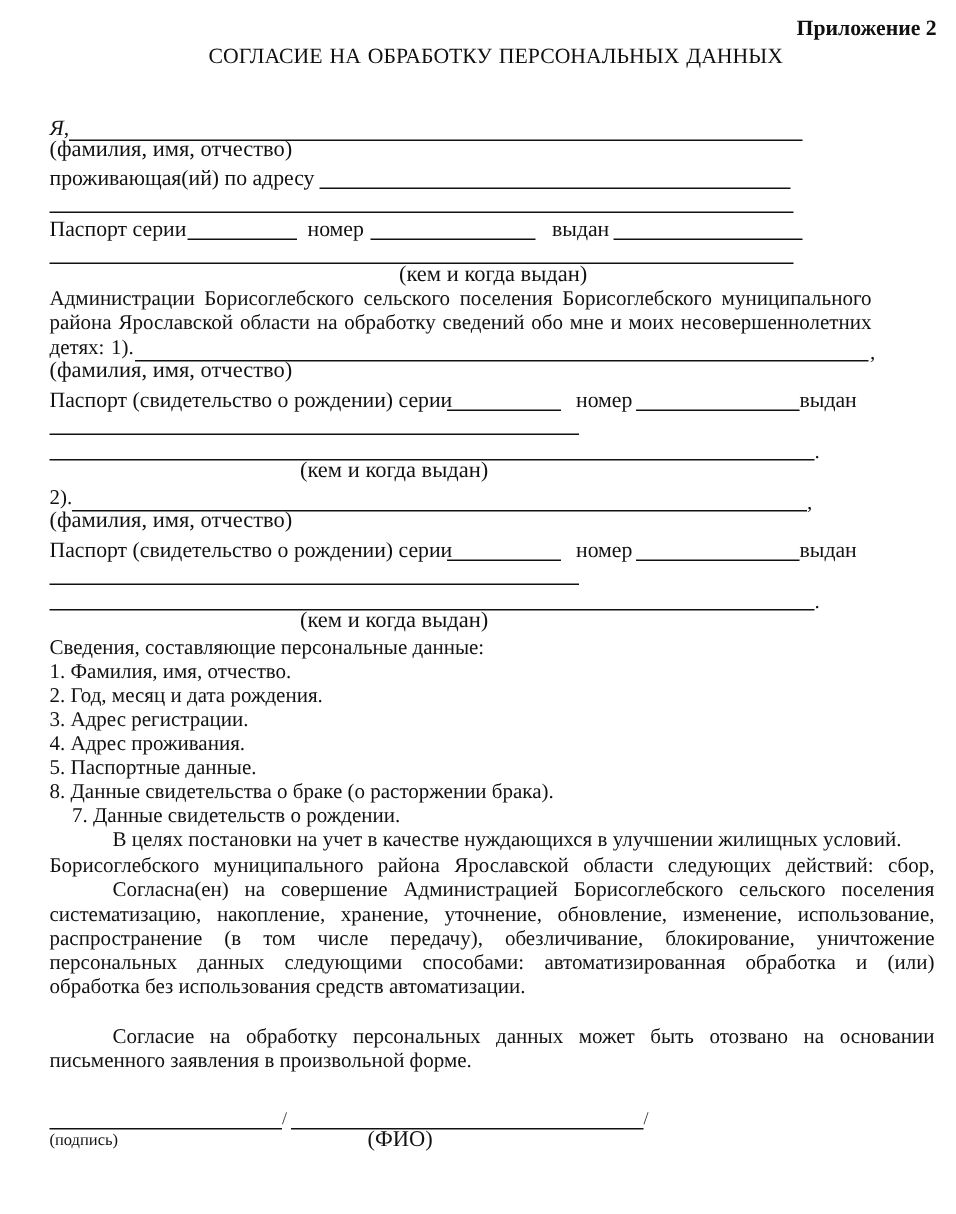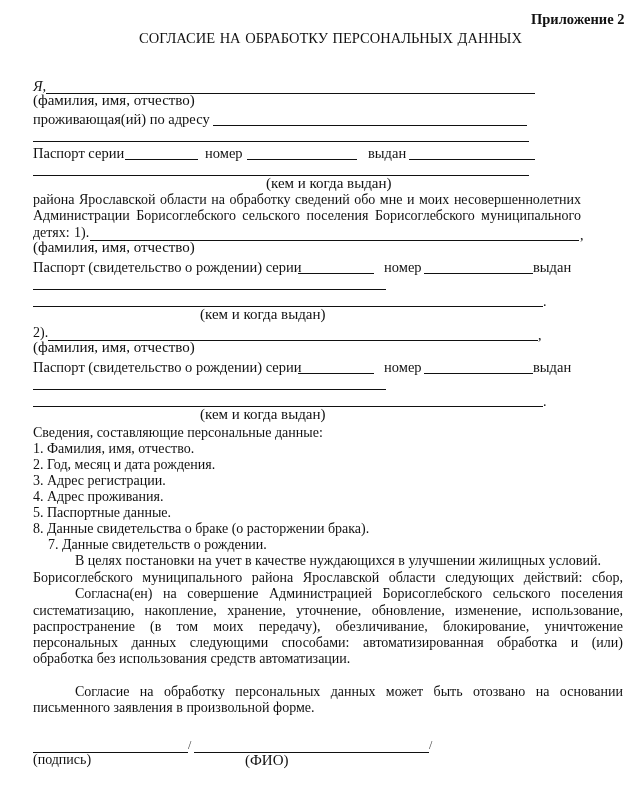--- a/index.html
+++ b/index.html
@@ -33,22 +33,22 @@
 <div class="abs t14" style="left:33px; top:145px;">Паспорт  серии</div>
 <div class="line" style="left:125px; top:159px; width:73px;"></div>
 <div class="abs t14" style="left:205px; top:145px;">номер</div>
 <div class="line" style="left:247px; top:159px; width:110px;"></div>
 <div class="abs t14" style="left:368px; top:145px;">выдан</div>
 <div class="line" style="left:409px; top:159px; width:126px;"></div>
 <div class="line" style="left:33px; top:175px; width:496px;"></div>
 <div class="abs cap" style="left:266px; top:178px;">(кем и когда выдан)</div>
 
 <div class="para" style="left:33px; top:192px; width:548px;">
+  <span class="row">Администрации Борисоглебского сельского поселения Борисоглебского муниципального</span>
   <span class="row">района Ярославской области на обработку сведений обо мне и моих несовершеннолетних</span>
-  <span class="row">Администрации Борисоглебского сельского поселения Борисоглебского муниципального</span>
 </div>
 
 <div class="abs t13" style="left:33px; top:225px;">детях:</div>
 <div class="abs t13" style="left:74px; top:225px;">1).</div>
 <div class="line" style="left:90px; top:240px; width:489px;"></div>
 <div class="abs t13" style="left:580px; top:228px;">,</div>
 <div class="abs cap" style="left:33px; top:242px;">(фамилия, имя, отчество)</div>
 
 <div class="abs t14" style="left:33px; top:259px;">Паспорт  (свидетельство  о рождении) серии</div>
 <div class="line" style="left:298px; top:273px; width:76px;"></div>
@@ -83,28 +83,28 @@
 <div class="abs t13" style="left:33px; top:505px;">5. Паспортные  данные.</div>
 <div class="abs t13" style="left:33px; top:521px;">8. Данные свидетельства  о браке (о расторжении брака).</div>
 <div class="abs t13" style="left:48px; top:537px;">7. Данные свидетельств  о рождении.</div>
 
 <div class="abs t13" style="left:75px; top:553px;">В целях постановки на учет в качестве нуждающихся в улучшении жилищных условий.</div>
 
 <div class="para" style="left:33px; top:570px; width:590px;">
   <span class="row">Борисоглебского  муниципального  района  Ярославской  области  следующих  действий:  сбор,</span>
   <span class="row" style="padding-left:42px;">Согласна(ен)  на  совершение  Администрацией  Борисоглебского  сельского  поселения</span>
   <span class="row">систематизацию,  накопление,  хранение,  уточнение,  обновление,  изменение,  использование,</span>
-  <span class="row">распространение  (в  том  моих  передачу),  обезличивание,  блокирование,  уничтожение</span>
+  <span class="row">распространение  (в  том  числе  передачу),  обезличивание,  блокирование,  уничтожение</span>
   <span class="row">персональных  данных  следующими  способами:  автоматизированная  обработка  и  (или)</span>
   <span class="row last">обработка  без использования средств автоматизации.</span>
 </div>
 
 <div class="para" style="left:33px; top:684px; width:590px;">
   <span class="row" style="padding-left:42px;">Согласие  на  обработку  персональных  данных  может  быть  отозвано  на  основании</span>
   <span class="row last">письменного заявления в произвольной форме.</span>
 </div>
 
 <div class="line" style="left:33px; top:752px; width:155px;"></div>
 <div class="slash" style="left:188px; top:738px;">/</div>
 <div class="line" style="left:194px; top:752px; width:235px;"></div>
 <div class="slash" style="left:429px; top:738px;">/</div>
-<div class="abs cap" style="left:33px; top:755px; font-size:14px;">(подпись)</div>
+<div class="abs cap" style="left:33px; top:755px; font-size:11px;">(подпись)</div>
 <div class="abs cap" style="left:245px; top:755px; font-size:15px;">(ФИО)</div>
 
 </body></html>

